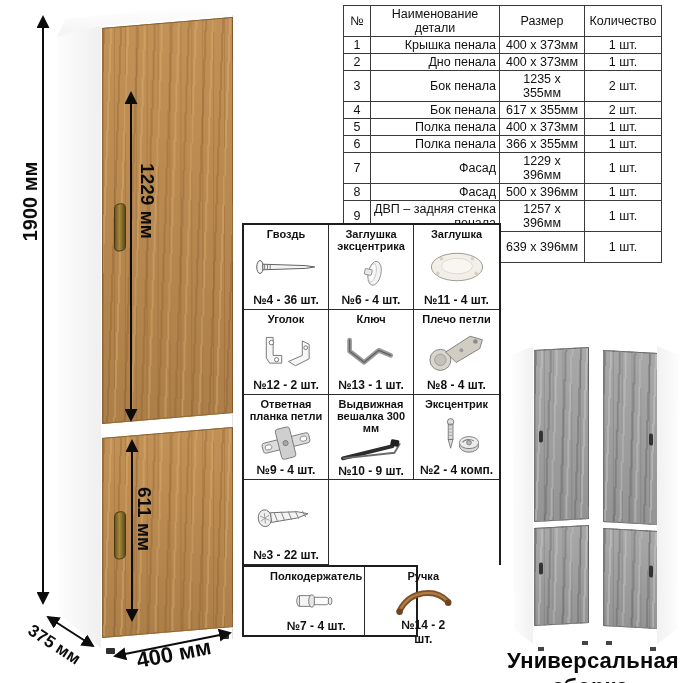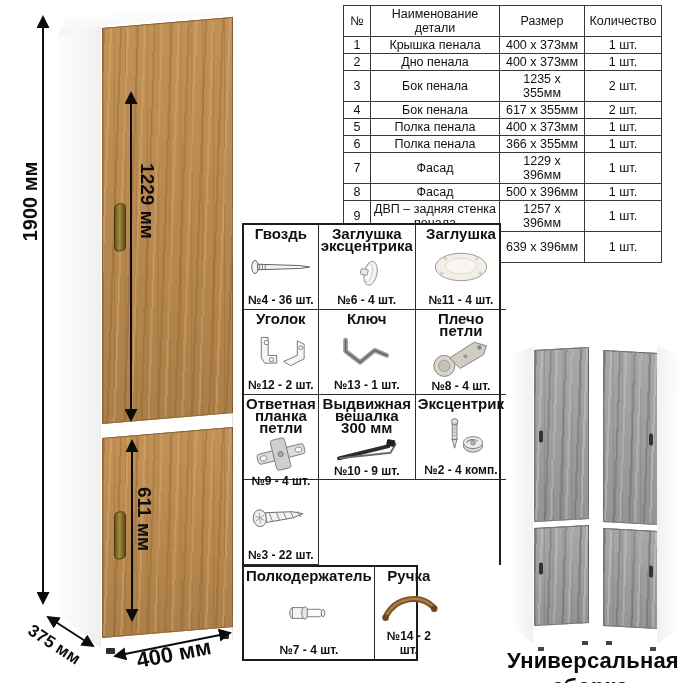--- a/index.html
+++ b/index.html
@@ -34,39 +34,39 @@
   .dim-lower {left:94px;top:508px;width:100px;font-size:19px;transform:rotate(90deg);}
   .dim-depth {left:14px;top:635px;width:80px;font-size:17px;transform:rotate(33deg);}
   .dim-width {left:114px;top:641px;width:120px;font-size:22px;transform:rotate(-11deg);}
   .arrows{position:absolute;left:0;top:0;pointer-events:none;}
 
   
   .parts{position:absolute;left:343px;top:5px;border-collapse:collapse;
     font-size:12.5px;line-height:1.12;}
   .parts td{border:1px solid #3a3a3a;padding:1px 3px;vertical-align:middle;height:14px;}
   .parts .c-num{width:20px;text-align:center;}
-  .parts .c-name{width:122px;text-align:center;}
+  .parts .c-name{width:122px;text-align:right;}
   .parts .c-size{width:78px;text-align:center;}
   .parts .c-qty{width:70px;text-align:center;}
   .parts tr.hdr td{text-align:center;height:16px;}
 
   
   .hw-main{position:absolute;left:242px;top:223px;width:255px;
     display:grid;grid-template-columns:repeat(3,1fr);
     border:2px solid #1d1d1d;border-bottom:none;background:#fff;}
   .hw-last{position:absolute;left:242px;top:565px;width:172px;
     display:grid;grid-template-columns:1fr 1fr;border:2px solid #1d1d1d;background:#fff;}
   .hw-cell{height:85px;border-right:1px solid #2c2c2c;border-bottom:1px solid #2c2c2c;
     display:flex;flex-direction:column;align-items:center;justify-content:space-between;
     padding:3px 2px 2px;box-sizing:border-box;text-align:center;}
   .hw-main .hw-cell:nth-child(3n){border-right:none;}
   .hw-main .hw-cell:nth-child(12){border-bottom:2px solid #1d1d1d;}
-  .hw-last .hw-cell{height:92px;border-bottom:none;}
+  .hw-last .hw-cell{height:68px;border-bottom:none;margin-left:24px;}
   .hw-last .hw-cell:last-child{border-right:none;}
-  .hw-title{font-size:15px;font-weight:bold;line-height:12px;}
+  .hw-title{font-size:11px;font-weight:bold;line-height:12px;}
   .hw-count{font-size:12px;font-weight:bold;}
   .hw-icon{flex:1;display:flex;align-items:center;justify-content:center;}
 
   
   .graywood{background-color:#9e9e9e;background-image:
     repeating-linear-gradient(92deg,rgba(70,70,70,.30) 0 2px,rgba(0,0,0,0) 2px 6px,rgba(210,210,210,.40) 6px 8px,rgba(0,0,0,0) 8px 15px),
     repeating-linear-gradient(90deg,rgba(60,60,60,.18) 0 1px,rgba(0,0,0,0) 1px 9px),
     linear-gradient(180deg,#a8a8a8,#949494);}
   .gcab-side-l{position:absolute;left:512px;top:346px;width:21px;height:298px;
     clip-path:polygon(0% 3%,100% 0%,100% 100%,10% 95%);

